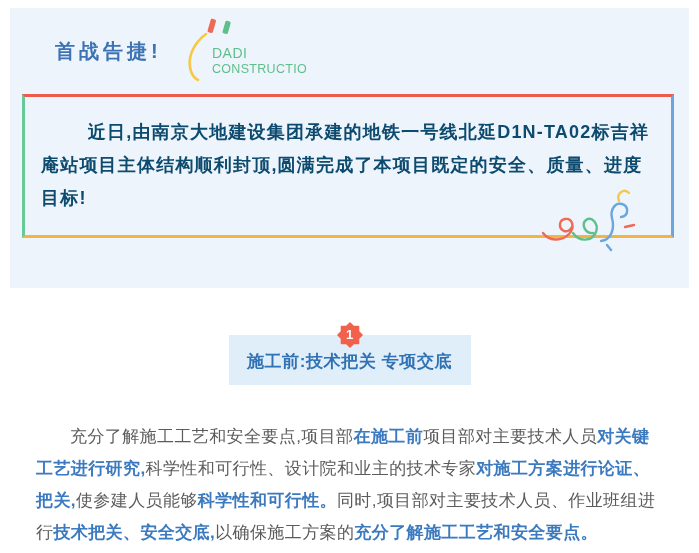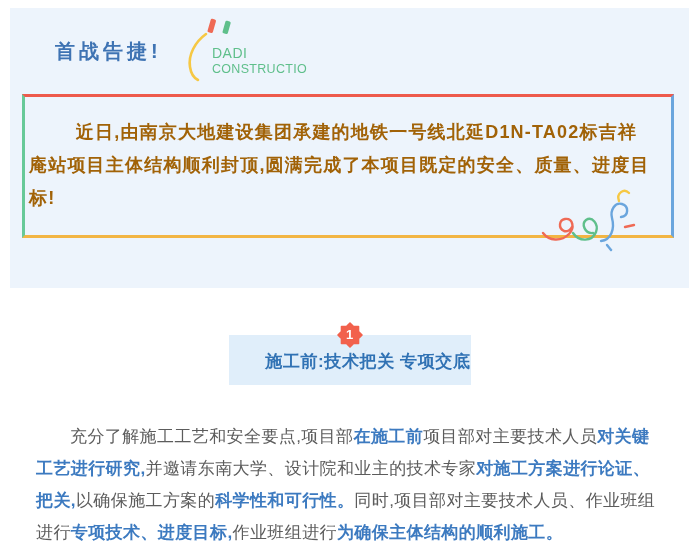--- a/index.html
+++ b/index.html
@@ -26,40 +26,40 @@
   .announce{
     margin:0 15px 0 12px;height:144px;box-sizing:border-box;position:relative;
     background:transparent;
     border-style:solid;border-width:3px;
     border-top-color:var(--border-red,#ee5a4c);
     border-right-color:var(--border-blue,#6aa5dd);
     border-bottom-color:var(--border-yellow,#f2b544);
     border-left-color:var(--border-green,#67c998);
   }
   .announce p{
-    margin:0;padding:19px 18px 0 4px;
+    margin:0;padding:19px 18px 0 16px;
     font-size:18px;font-weight:bold;line-height:33px;letter-spacing:1.2px;
-    color:#a16207;text-indent:2.6em;
+    color:#0c4a6e;text-indent:2.6em;
   }
   .doodle{position:absolute;right:20px;bottom:-16px;overflow:visible;}
 
   
   .badge{
     width:26px;height:26px;margin:34px auto -13px auto;
     position:relative;z-index:2;
   }
   .badge svg{display:block;}
   .badge-num{
     position:absolute;left:0;top:0;width:26px;height:26px;line-height:25px;
     text-align:center;color:#ffffff;font-size:13px;font-weight:bold;
   }
   .heading-bar{
     width:242px;height:50px;margin:0 auto;box-sizing:border-box;
     background:var(--heading-bg,#e0eefa);
-    text-align:right;line-height:53px;
+    text-align:center;line-height:53px;
     font-size:17px;font-weight:bold;letter-spacing:0.6px;
     color:var(--heading-blue,#3072b4);
     white-space:nowrap;
   }
 
   
   .body-text{
     margin:36px 33px 0 36px;
     font-size:17px;line-height:32px;letter-spacing:0.4px;
     color:var(--body-gray,#5c5c5c);
@@ -111,16 +111,16 @@
       <svg width="26" height="26" viewBox="0 0 26 26">
         <polygon points="25,13 21.5,16.5 21.5,21.5 16.5,21.5 13,25 9.5,21.5 4.5,21.5 4.5,16.5 1,13 4.5,9.5 4.5,4.5 9.5,4.5 13,1 16.5,4.5 21.5,4.5 21.5,9.5" style="fill:var(--badge-red,#f2614c);stroke:var(--badge-red,#f2614c)" stroke-width="1.6" stroke-linejoin="round"></polygon>
       </svg>
       <span class="badge-num">1</span>
     </div>
 
     <div class="heading-bar">
       <span>施工前:技术把关 专项交底</span>
     </div>
 
-    <p class="body-text"><span>充分了解施工工艺和安全要点,项目部</span><span class="em">在施工前</span><span>项目部对主要技术人员</span><span class="em">对关键工艺进行研究,</span><span>并邀请东南大学、设计院和业主的技术专家</span><span class="em">对施工方案进行论证、把关,</span><span>以确保施工方案的</span><span class="em">科学性和可行性。</span><span>同时,项目部对主要技术人员、作业班组进行</span><span class="em">专项技术、进度目标,</span><span>作业班组进行</span><span class="em">为确保主体结构的顺利施工。</span></p>
+    <p class="body-text"><span>充分了解施工工艺和安全要点,项目部</span><span class="em">在施工前</span><span>项目部对主要技术人员</span><span class="em">对关键工艺进行研究,</span><span>科学性和可行性、设计院和业主的技术专家</span><span class="em">对施工方案进行论证、把关,</span><span>使参建人员能够</span><span class="em">科学性和可行性。</span><span>同时,项目部对主要技术人员、作业班组进行</span><span class="em">技术把关、安全交底,</span><span>以确保施工方案的</span><span class="em">充分了解施工工艺和安全要点。</span></p>
   </section>
 
 </div>
 
 </body></html>

